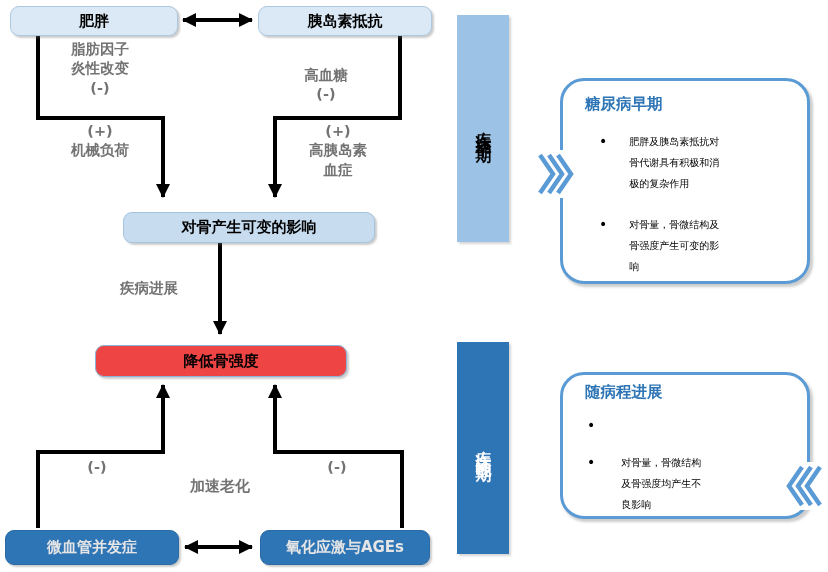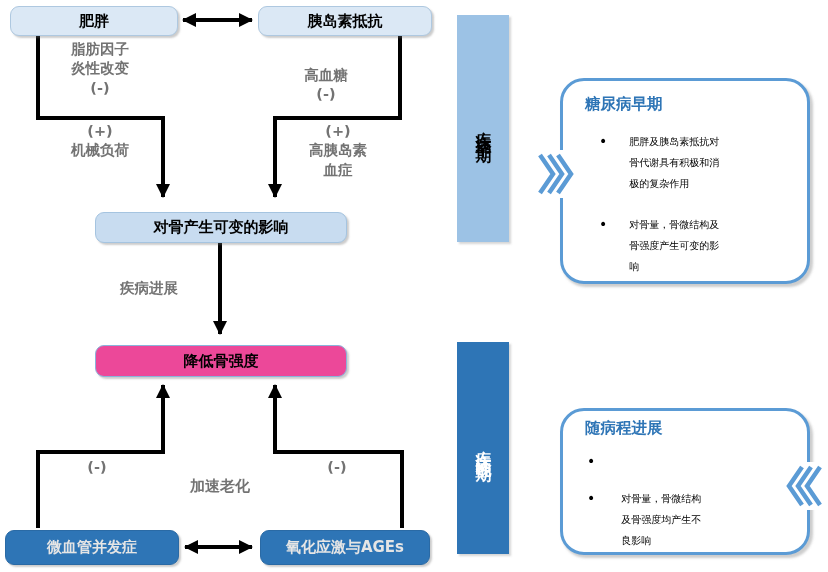--- a/index.html
+++ b/index.html
@@ -4,22 +4,22 @@
 <style>
   html,body { margin:0; padding:0; background:#fff; }
   body { font-family:"DejaVu Sans", sans-serif; }
   .canvas { position:relative; width:828px; height:572px; background:#fff; overflow:hidden; }
   .arrows { position:absolute; left:0; top:0; pointer-events:none; }
 
   .box { position:absolute; display:flex; align-items:center; justify-content:center;
          font-weight:bold; font-size:15px; color:#000; border-radius:9px;
          box-shadow:2px 2px 2px rgba(110,110,110,0.35); text-align:center; }
   .light    { background:#dbe8f5; border:1.5px solid #aec8e0; }
-  .variable { background:#c8dcf0; border:1.5px solid #a5c4e0; }
-  .medium   { background:#ec4899; border:1.5px solid #8ab3da; }
+  .variable { background:#c8dcf0; border:1.5px solid #a5c4e0;margin-left:28px; }
+  .medium   { background:#ef4444; border:1.5px solid #8ab3da; }
   .dark     { background:#2e75b6; border:1.5px solid #2a6aa5; color:#e5e5e5; }
 
   .lbl { position:absolute; font-weight:bold; font-size:14.5px; line-height:1.33;
          white-space:pre-line; text-align:center; color:#737373; }
   .lbl.leftalign { text-align:left; }
 
   .bar { position:absolute; display:flex; align-items:center; justify-content:center;
          box-shadow:2px 2px 2px rgba(120,120,120,0.3); }
   .bar-early { background:#9cc2e5; color:#000; }
   .bar-late  { background:#2e75b6; color:#fff; }
@@ -105,21 +105,21 @@
       </div>
       <div class="bullet">
         <span class="dot">•</span>
         <span class="bullet-text">对骨量，骨微结构及
 骨强度产生可变的影
 响</span>
       </div>
     </div>
   </div>
 
-  <div class="panel p-late" style="left:560px;top:408px;width:250px;height:147px">
+  <div class="panel p-late" style="left:560px;top:372px;width:250px;height:147px">
     <div class="panel-title">随病程进展</div>
     <div class="bullets">
       <div class="bullet">
         <span class="dot">•</span>
       </div>
       <div class="bullet">
         <span class="dot">•</span>
         <span class="bullet-text">对骨量，骨微结构
 及骨强度均产生不
 良影响</span>

